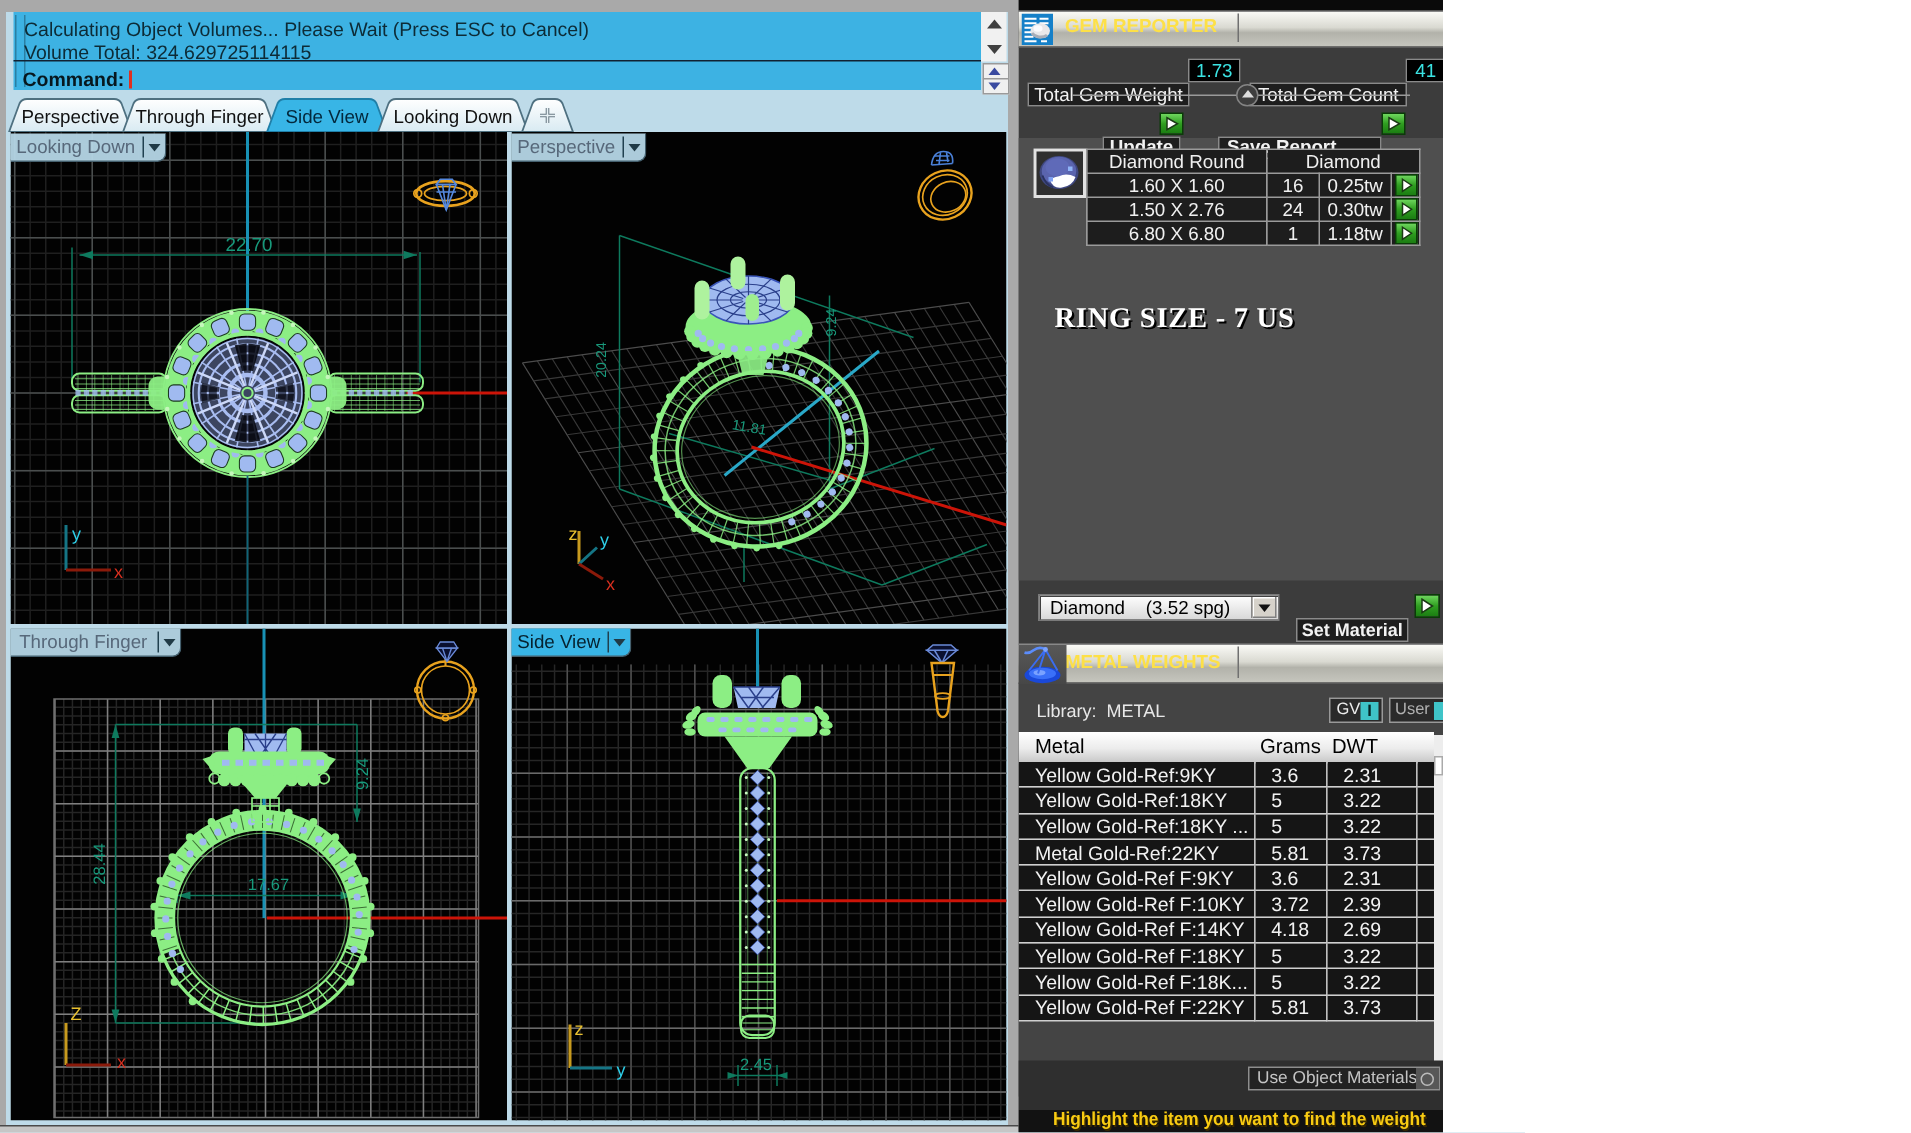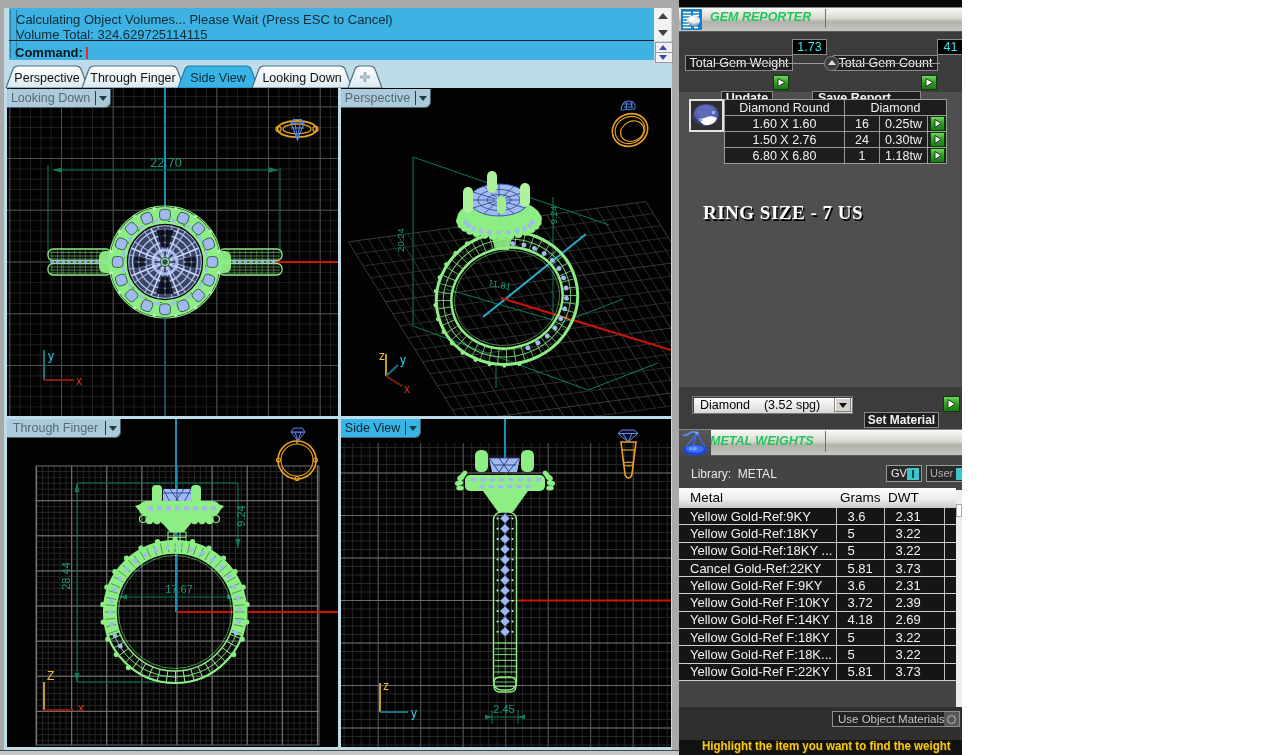--- a/index.html
+++ b/index.html
@@ -28,21 +28,21 @@
 
 .vplab{height:18px;background:rgba(181,214,230,0.95);color:#57687a;font-size:12.5px;line-height:18px;text-align:center;border-radius:0 0 6px 0;border-right:1px solid #45606e;border-bottom:1px solid #45606e;z-index:5;}
 .vplab .tx{position:absolute;left:0;right:16px;top:0;}
 .vplab .sep{position:absolute;right:14px;top:2px;bottom:2px;width:1px;background:#20404f;}
 .vplab .da{position:absolute;right:3px;top:7px;width:0;height:0;border-left:4px solid transparent;border-right:4px solid transparent;border-top:5px solid #203a46;}
 .vplab.active{background:#38b5e6;color:#06222f;}
 
 #panel{left:679px;top:0;width:283px;height:755px;background:#3c3c3c;overflow:hidden;}
 .pabs{position:absolute;}
 .hdrbar{left:0;width:283px;height:23px;background:linear-gradient(#fafaf6,#d9d9d1 45%,#b2b2aa 60%,#c6c6be);border-top:1px solid #888;border-bottom:1px solid #5a5a5a;}
-.hdrtxt{font-weight:bold;font-size:12.5px;color:#22c55e;font-style:italic;}
+.hdrtxt{font-weight:bold;font-size:12.5px;color:#fde047;}
 .hsep{width:1px;background:#707070;}
 .dkbox{background:#1e1e1e;border:1px solid #8a8a8a;color:#f2f2f2;font-size:12.5px;line-height:14px;text-align:center;margin-top:16px;}
 .cyval{background:#000;border:1px solid #8a8a8a;color:#3be3e3;font-size:12.5px;line-height:14px;text-align:center;}
 .gbtn{background:linear-gradient(#6fd75e,#2f9e20 50%,#1b7d12);border:1px solid #0b3b08;}
 .gbtn svg{display:block;}
 table.gem{border-collapse:collapse;table-layout:fixed;}
 table.gem td{border:1px solid #9a9a9a;background:#1d1d1d;color:#f0f0f0;font-size:12.5px;text-align:center;padding:0;height:15px;overflow:hidden;}
 table.metal{border-collapse:collapse;table-layout:fixed;}
 table.metal td{background:#151515;color:#f2f2f2;font-size:13px;padding:0 0 0 11px;height:16.3px;border-bottom:1px solid #cfcfcf;border-right:1px solid #bfbfbf;white-space:nowrap;overflow:hidden;}
 </style></head>
@@ -1108,21 +1108,21 @@
     <path d="M7,13 a6.5,5 0 0 0 10,1.5" fill="none" stroke="#a8aeb8" stroke-width="2"></path>
     <ellipse cx="11" cy="10" rx="3" ry="2.2" fill="#fbfbfd"></ellipse>
   </svg>
   <div class="pabs dkbox" style="left:6px;top:39px;width:106px;height:14px;">Total Gem Weight</div>
   <div class="pabs cyval" style="left:113px;top:39px;width:33px;height:14px;">1.73</div>
   <div class="pabs dkbox" style="left:154px;top:39px;width:103px;height:14px;">Total Gem Count</div>
   <div class="pabs cyval" style="left:258px;top:39px;width:25px;height:14px;">41</div>
   <div class="pabs" style="left:36px;top:63px;width:225px;height:1px;background:#9a9a9a;"></div>
   <div class="pabs" style="left:145px;top:56px;width:13px;height:13px;border-radius:50%;background:#3e3e3e;border:1px solid #848484;"></div>
   <div class="pabs" style="left:148.5px;top:60px;width:0;height:0;border-left:4px solid transparent;border-right:4px solid transparent;border-bottom:5px solid #ddd;"></div>
-  <div class="pabs dkbox" style="left:42px;top:75px;width:50px;height:13px;font-weight:bold;line-height:13px;">Update</div>
+  <div class="pabs dkbox" style="left:56px;top:75px;width:50px;height:13px;font-weight:bold;line-height:13px;">Update</div>
   <div class="pabs gbtn" style="left:94px;top:75px;width:14px;height:13px;">
       <svg width="14" height="13">
         <path d="M4,2.5 L11,6.5 L4,10.5 Z" fill="#fff" stroke="#1a3a14" stroke-width="1"></path>
       </svg>
     </div>
   <div class="pabs dkbox" style="left:133px;top:75px;width:107px;height:13px;font-weight:bold;line-height:13px;text-align:left;padding-left:5px;width:102px;">Save Report</div>
   <div class="pabs gbtn" style="left:242px;top:75px;width:14px;height:13px;">
       <svg width="14" height="13">
         <path d="M4,2.5 L11,6.5 L4,10.5 Z" fill="#fff" stroke="#1a3a14" stroke-width="1"></path>
       </svg>
@@ -1248,21 +1248,21 @@
             <td>3.22</td>
             <td></td>
           </tr>
       <tr>
             <td>Yellow Gold-Ref:18KY ...</td>
             <td>5</td>
             <td>3.22</td>
             <td></td>
           </tr>
       <tr>
-            <td>Cancel Gold-Ref:22KY</td>
+            <td>Metal Gold-Ref:22KY</td>
             <td>5.81</td>
             <td>3.73</td>
             <td></td>
           </tr>
       <tr>
             <td>Yellow Gold-Ref F:9KY</td>
             <td>3.6</td>
             <td>2.31</td>
             <td></td>
           </tr>

